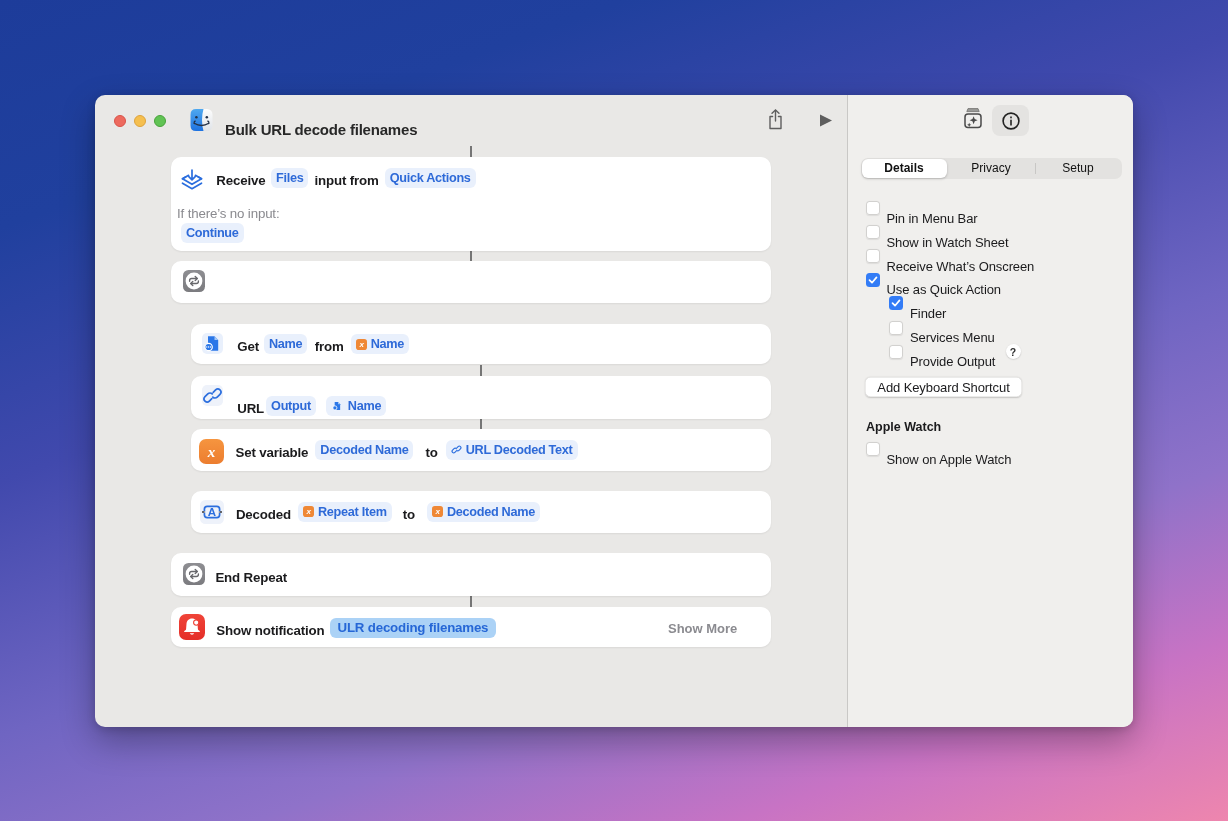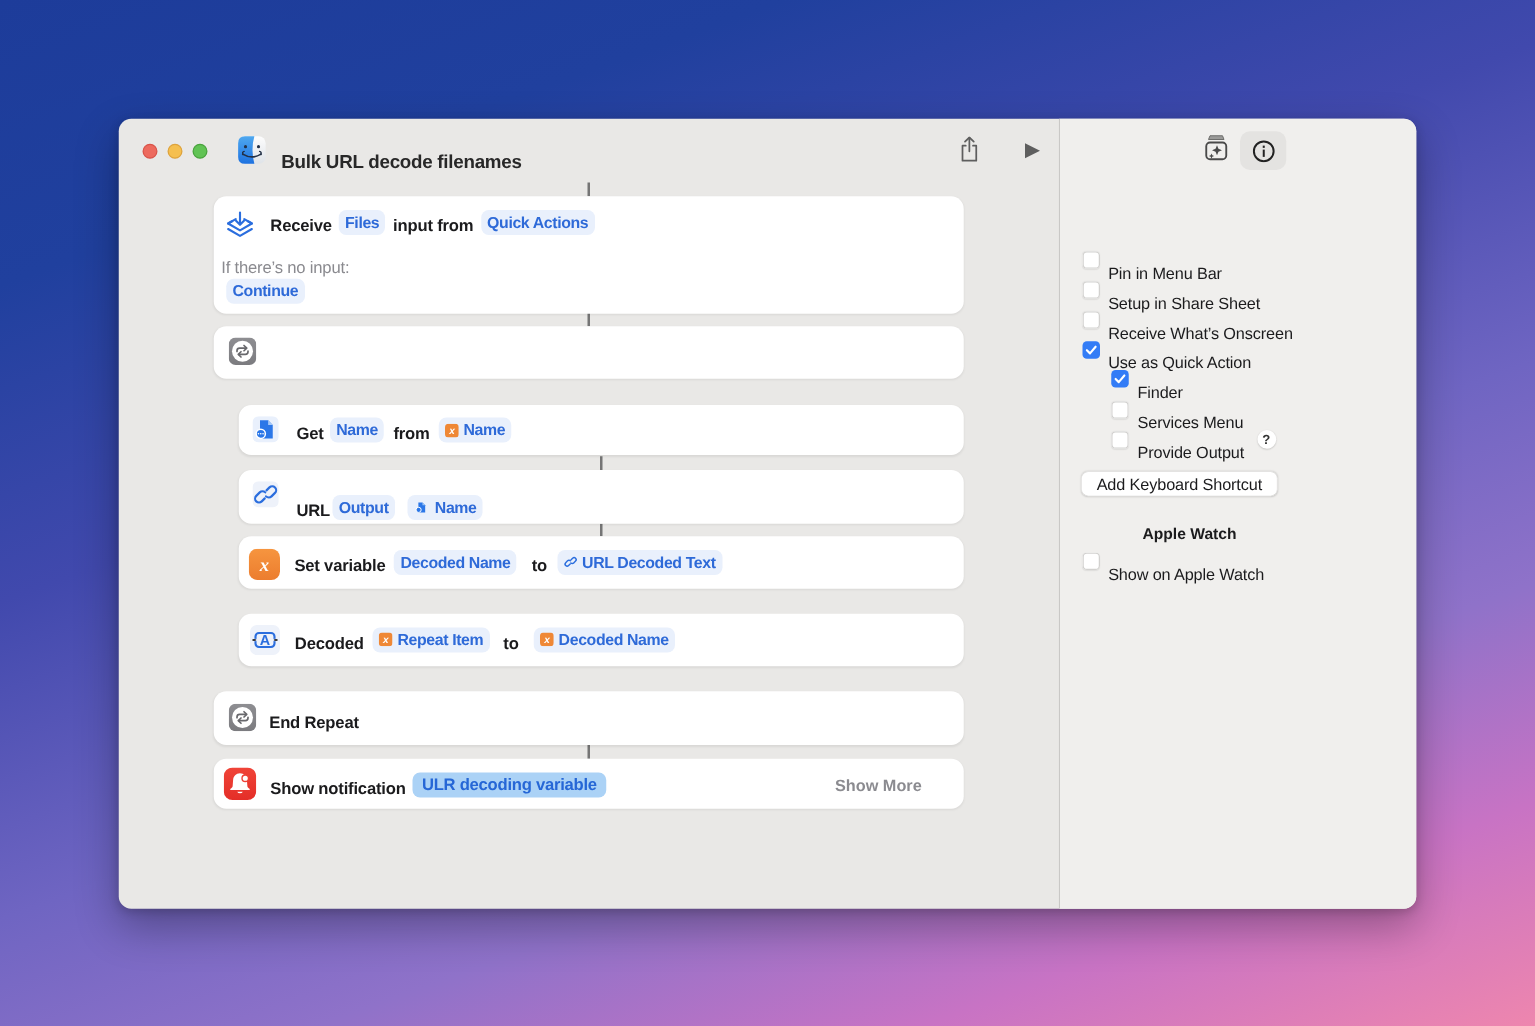--- a/index.html
+++ b/index.html
@@ -57,21 +57,21 @@
   .cb { width:14px; height:14px; border-radius:3.5px; background:#fff;
     box-shadow:inset 0 0 0 1px #d2d1cf, 0 0.5px 1px rgba(0,0,0,.08); margin-right:7px; flex:none; }
   .cb.on { background:#337cf6; box-shadow:none; position:relative; }
   .cbtxt { font-size:13px; color:#1b1b1d; letter-spacing:-0.1px;margin-top:20px; }
   .btn {
     position:absolute; left:17px; top:282px; width:157px; height:20px; background:#fff;
     border-radius:5.5px; box-shadow:inset 0 0 0 0.5px #d8d7d5, 0 0.5px 1.5px rgba(0,0,0,.18);
     font-size:13px; color:#1b1b1d; display:flex; align-items:center; justify-content:center;
     letter-spacing:-0.1px;
   }
-  .sechead { position:absolute; left:18px; top:324.5px; font-size:12.5px; font-weight:bold; color:#1b1b1d;margin-left:48px; }
+  .sechead { position:absolute; left:18px; top:324.5px; font-size:12.5px; font-weight:bold; color:#1b1b1d; }
   .qm { position:absolute; width:15px; height:15px; border-radius:50%; background:#fff;
     box-shadow:0 0.5px 1.5px rgba(0,0,0,.2); font-size:10.5px; font-weight:bold; color:#333;
     display:flex; align-items:center; justify-content:center; }
   .showmore { position:absolute; font-size:13px; color:#8b8b90;font-weight:bold; }
 </style>
 </head>
 <body>
 <div class="win">
 
   <div class="tl r"></div>
@@ -275,46 +275,53 @@
     </linearGradient>
       </defs>
     <rect width="26" height="26" rx="7" fill="url(#rd)"></rect>
     <path d="M13 4.5 c3.2 0 5.3 2.4 5.5 5.2 l0.4 5.2 c0.05 0.6 0.5 1.2 1.1 1.6 l0.6 0.4 c0.5 0.35 0.25 1.1 -0.35 1.1 L5.75 18 c-0.6 0 -0.85 -0.75 -0.35 -1.1 l0.6 -0.4 c0.6 -0.4 1.05 -1 1.1 -1.6 l0.4 -5.2 C7.7 6.9 9.8 4.5 13 4.5 Z" fill="#fff"></path>
     <path d="M10.8 19.3 a2.3 1.9 0 0 0 4.4 0 Z" fill="#fff"></path>
     <circle cx="17.2" cy="8.6" r="2.6" fill="#fff" stroke="#ee4136" stroke-width="1.1"></circle>
   </svg>
   <div class="row" style="left:121.3px;top:521.5px;height:21px">
     <span class="bt">Show notification</span>
       <span class="gap" style="width:5px"></span>
-    <span class="pill sel">ULR decoding variable</span>
+    <span class="pill sel">ULR decoding filenames</span>
   </div>
   <div class="showmore" style="left:573px;top:525.5px">Show More</div>
 
   <div class="sidebar">
     <svg class="abs" style="left:115px;top:12px" width="20" height="22" viewBox="0 0 20 22">
       <path d="M5 1.6 L15 1.6 L16.2 4.6 L3.8 4.6 Z" fill="#9a9a98" stroke="#6e6e6c" stroke-width="0.8" stroke-linejoin="round"></path>
       <rect x="2" y="7" width="16" height="13.4" rx="3" fill="none" stroke="#4a4a4a" stroke-width="1.5"></rect>
       <path d="M10.6 9.2 l1.15 2.85 2.85 1.15 -2.85 1.15 -1.15 2.85 -1.15 -2.85 -2.85 -1.15 2.85 -1.15 Z" fill="#4a4a4a"></path>
       <path d="M6.2 15.7 l0.65 1.45 1.45 0.65 -1.45 0.65 -0.65 1.45 -0.65 -1.45 -1.45 -0.65 1.45 -0.65 Z" fill="#4a4a4a"></path>
     </svg>
     <div class="abs" style="left:144px;top:10px;width:37px;height:31px;background:#e4e3e1;border-radius:8px"></div>
     <svg class="abs" style="left:153.5px;top:16.5px" width="18" height="18" viewBox="0 0 18 18">
       <circle cx="9" cy="9" r="7.9" fill="none" stroke="#222" stroke-width="1.6"></circle>
       <rect x="8.2" y="7.7" width="1.6" height="5.8" fill="#222"></rect>
       <rect x="8.2" y="4.5" width="1.6" height="1.8" fill="#222"></rect>
     </svg>
 
+    <div class="seg">
+      <div class="selseg"></div>
+      <div class="opt" style="left:1px;width:85px;font-weight:bold">Details</div>
+      <div class="opt" style="left:88px;width:85px">Privacy</div>
+      <div class="opt" style="left:175px;width:85px">Setup</div>
+      <div class="div1"></div>
+    </div>
 
     <div class="cbrow" style="left:17.5px;top:106px;height:14px">
         <span class="cb"></span>
         <span class="cbtxt">Pin in Menu Bar</span>
       </div>
     <div class="cbrow" style="left:17.5px;top:130px;height:14px">
         <span class="cb"></span>
-        <span class="cbtxt">Setup in Share Sheet</span>
+        <span class="cbtxt">Show in Watch Sheet</span>
       </div>
     <div class="cbrow" style="left:17.5px;top:154px;height:14px">
         <span class="cb"></span>
         <span class="cbtxt">Receive What’s Onscreen</span>
       </div>
     <div class="cbrow" style="left:17.5px;top:177.5px;height:14px">
         <span class="cb on">
           <svg width="14" height="14" viewBox="0 0 14 14" style="position:absolute;left:0;top:0">
             <path d="M3.5 7.2 L6 9.7 L10.5 4.4" stroke="#fff" stroke-width="1.7" fill="none" stroke-linecap="round" stroke-linejoin="round"></path>
           </svg>

